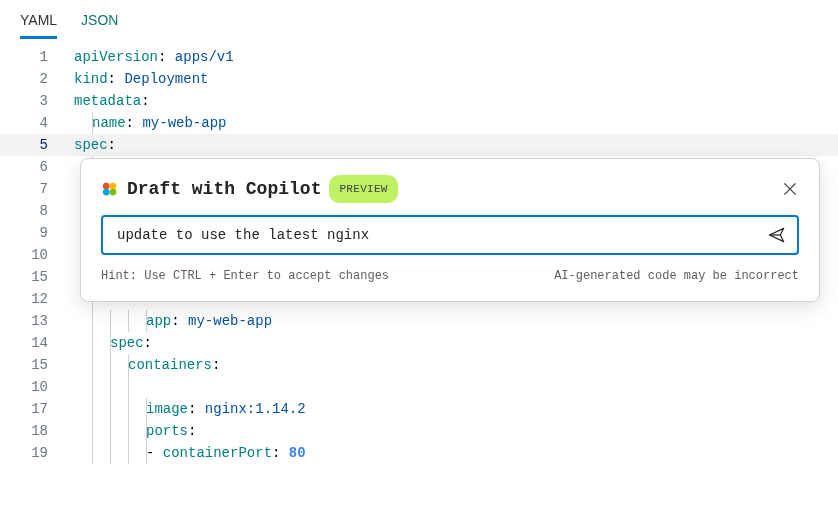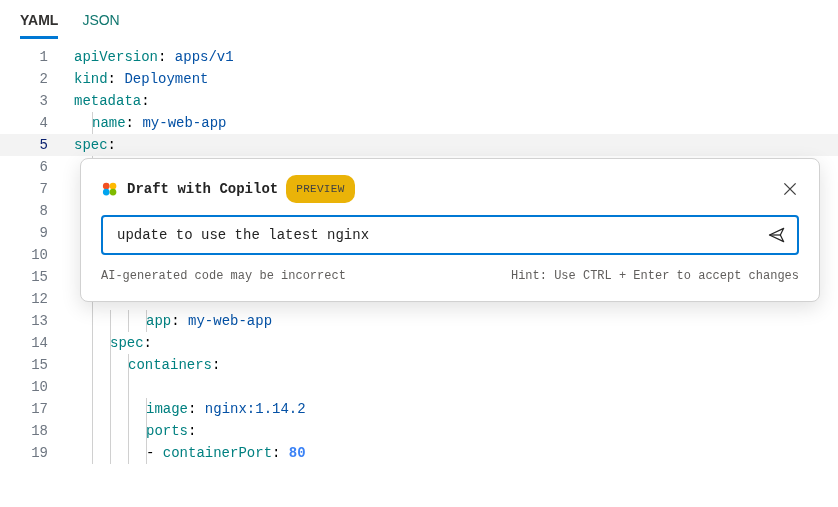--- a/index.html
+++ b/index.html
@@ -20,21 +20,21 @@
     }
     .tab {
       padding: 2px 0 8px 0;
       font-size: 14px;
       color: #0f766e;
       cursor: pointer;
       border-bottom: 3px solid transparent;
     }
     .tab.active {
       color: #323130;
-      font-weight: 700;
+      font-weight: 400;
       border-bottom: 3px solid #0078d4;
     }
     .editor {
       position: relative;
       font-family: Consolas, "Courier New", monospace;
       font-size: 14px;
       line-height: 22px;
       padding-top: 6px;
     }
     .line {
@@ -84,25 +84,25 @@
       align-items: center;
       gap: 8px;
       margin-bottom: 12px;
     }
     .copilot-logo {
       width: 18px; height: 18px;
       flex-shrink: 0;
     }
     .popup-title {
       font-weight: 600;
-      font-size: 14px;
+      font-size: 18px;
       color: #242424;
     }
     .preview-badge {
-      background: #eab308;
+      background: #bef264;
       color: #424242;
       font-size: 11px;
       font-weight: 500;
       padding: 3px 10px;
       border-radius: 10px;
       letter-spacing: 0.3px;
     }
     .popup-close {
       margin-left: auto;
       width: 18px;
@@ -163,22 +163,22 @@
       </svg>
     </div>
     <div class="prompt-box">
       <input class="prompt-input" type="text" value="update to use the latest nginx" style="">
       <svg class="send-btn" viewBox="0 0 24 24">
         <path d="M3 12 L20 4 L16 12 L20 20 Z" fill="none" stroke="currentColor" stroke-width="1.5" stroke-linejoin="round"></path>
         <line x1="3" y1="12" x2="16" y2="12" stroke="currentColor" stroke-width="1.5"></line>
       </svg>
     </div>
     <div class="popup-footer">
+      <span>Hint: Use CTRL + Enter to accept changes</span>
       <span>AI-generated code may be incorrect</span>
-      <span>Hint: Use CTRL + Enter to accept changes</span>
     </div>
   </div>
 
 <div class="line">
       <div class="gutter">1</div>
       <div class="code"><span style="padding-left: 2px; display: inline-block;"><span class="tok-key">apiVersion</span><span class="tok-punc">: </span><span class="tok-val">apps/v1</span></span></div>
     </div>
     <div class="line">
       <div class="gutter">2</div>
       <div class="code"><span style="padding-left: 2px; display: inline-block;"><span class="tok-key">kind</span><span class="tok-punc">: </span><span class="tok-val">Deployment</span></span></div>

